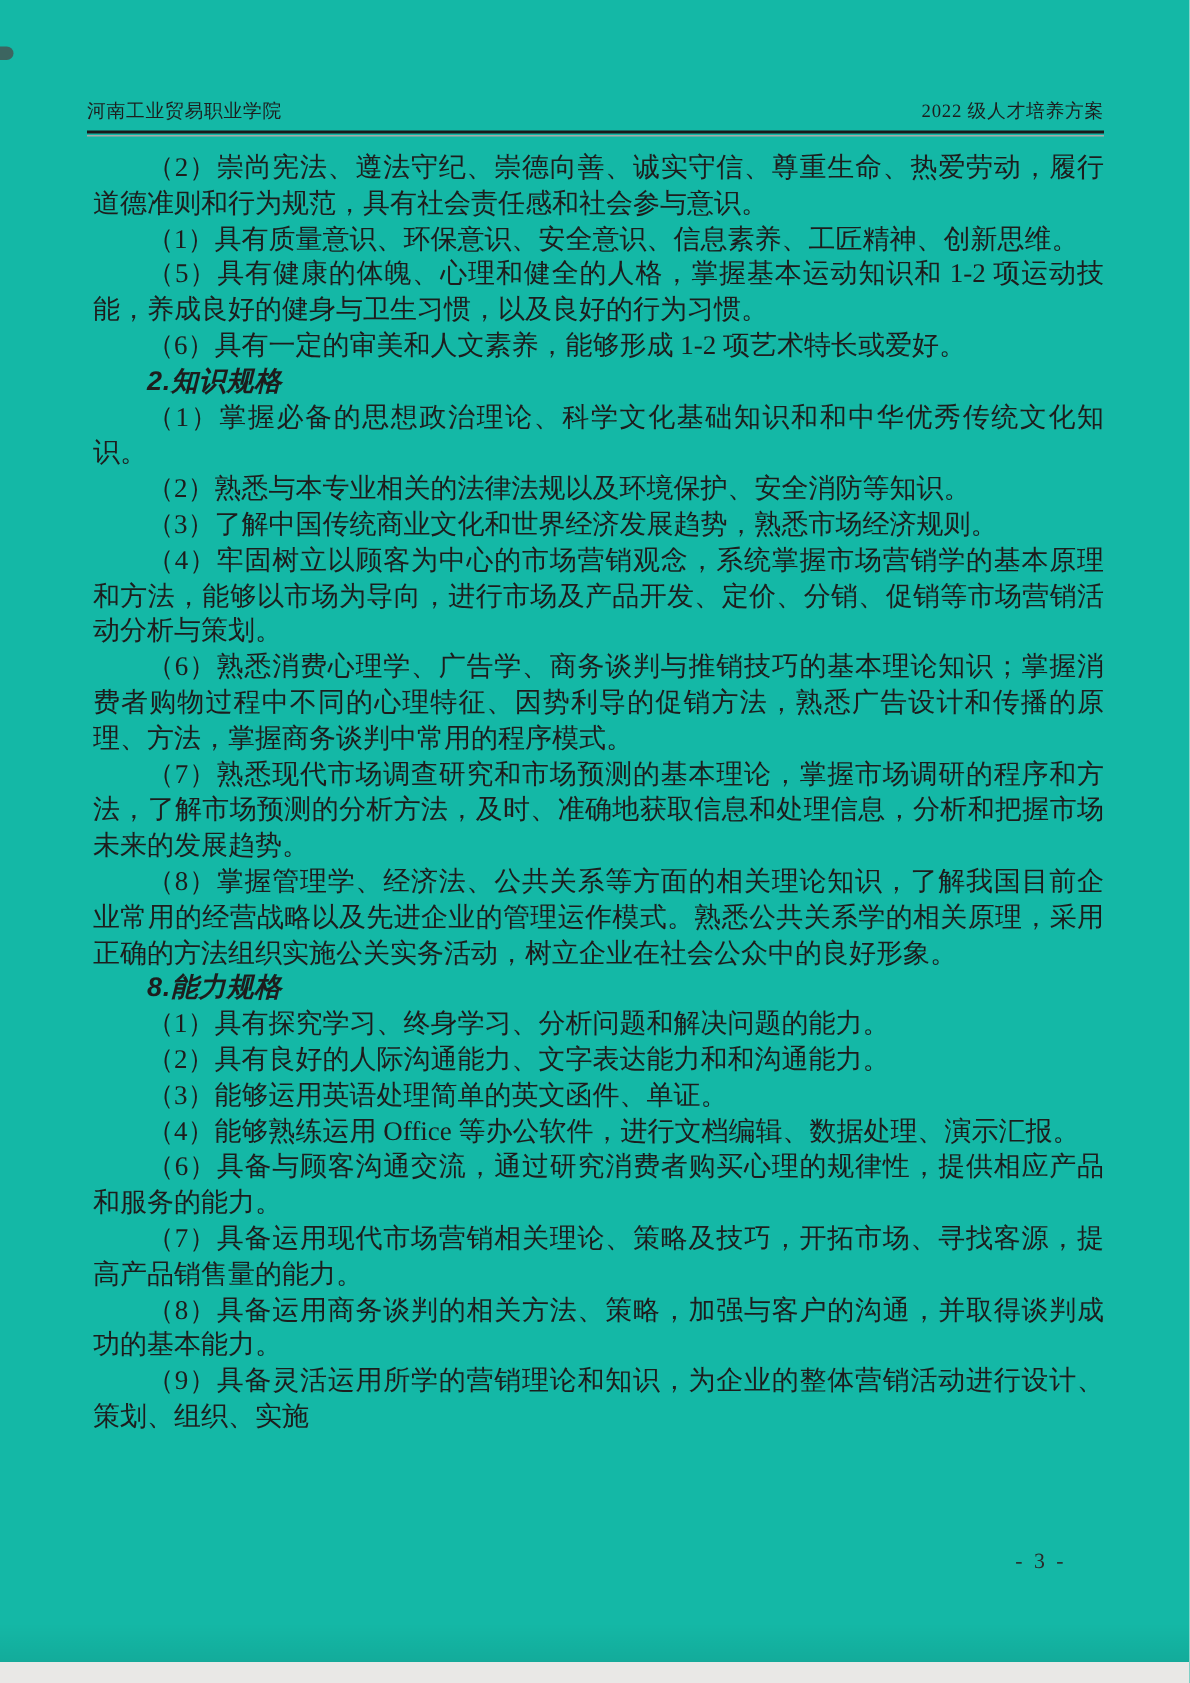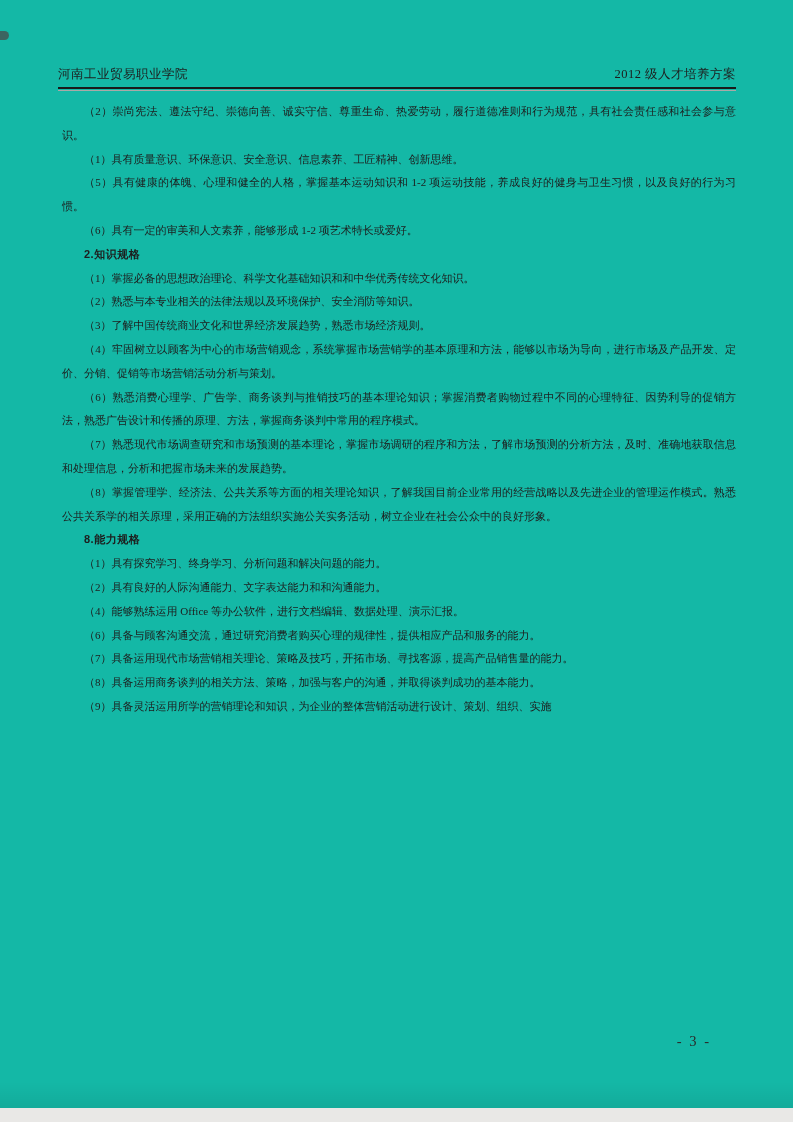--- a/index.html
+++ b/index.html
@@ -28,67 +28,69 @@
     padding-bottom:4px;margin-left:-4px;
   }
   .header-rule{
     margin-left:-4px;
     height:1px;
     border-top:2.5px solid #1a1a1a;
     border-bottom:1px solid #aaa9a7;
   }
   .doc-body{
     padding-top:9px;
-    font-size:11px;
+    font-size:18px;
     line-height:23.8px;
     text-align:justify;
   }
   .doc-body p{margin:0;text-indent:2em;}
   .doc-body p.heading{
     font-weight:bold;
     font-family:"Liberation Sans","DejaVu Sans",sans-serif;
     letter-spacing:.5px;
+    font-style:italic;
   }
   .page-footer{
     position:absolute;
     top:1033px;right:82px;
     font-size:14.5px;letter-spacing:2px;
     color:#2a2a2a;
   }
 </style>
 </head>
 <body>
 
 <div class="page">
 
   <div class="scan-mark"></div>
 
   <div class="doc-header">
     <span>河南工业贸易职业学院</span>
-    <span>2012 级人才培养方案</span>
+    <span>2022 级人才培养方案</span>
   </div>
 
   <div class="header-rule"></div>
 
   <div class="doc-body" id="doc-body">
       <p class="item">（2）崇尚宪法、遵法守纪、崇德向善、诚实守信、尊重生命、热爱劳动，履行道德准则和行为规范，具有社会责任感和社会参与意识。</p>
       <p class="item">（1）具有质量意识、环保意识、安全意识、信息素养、工匠精神、创新思维。</p>
       <p class="item">（5）具有健康的体魄、心理和健全的人格，掌握基本运动知识和 1-2 项运动技能，养成良好的健身与卫生习惯，以及良好的行为习惯。</p>
       <p class="item">（6）具有一定的审美和人文素养，能够形成 1-2 项艺术特长或爱好。</p>
       <p class="heading">2.知识规格</p>
       <p class="item">（1）掌握必备的思想政治理论、科学文化基础知识和和中华优秀传统文化知识。</p>
       <p class="item">（2）熟悉与本专业相关的法律法规以及环境保护、安全消防等知识。</p>
       <p class="item">（3）了解中国传统商业文化和世界经济发展趋势，熟悉市场经济规则。</p>
       <p class="item">（4）牢固树立以顾客为中心的市场营销观念，系统掌握市场营销学的基本原理和方法，能够以市场为导向，进行市场及产品开发、定价、分销、促销等市场营销活动分析与策划。</p>
       <p class="item">（6）熟悉消费心理学、广告学、商务谈判与推销技巧的基本理论知识；掌握消费者购物过程中不同的心理特征、因势利导的促销方法，熟悉广告设计和传播的原理、方法，掌握商务谈判中常用的程序模式。</p>
       <p class="item">（7）熟悉现代市场调查研究和市场预测的基本理论，掌握市场调研的程序和方法，了解市场预测的分析方法，及时、准确地获取信息和处理信息，分析和把握市场未来的发展趋势。</p>
       <p class="item">（8）掌握管理学、经济法、公共关系等方面的相关理论知识，了解我国目前企业常用的经营战略以及先进企业的管理运作模式。熟悉公共关系学的相关原理，采用正确的方法组织实施公关实务活动，树立企业在社会公众中的良好形象。</p>
       <p class="heading">8.能力规格</p>
       <p class="item">（1）具有探究学习、终身学习、分析问题和解决问题的能力。</p>
       <p class="item">（2）具有良好的人际沟通能力、文字表达能力和和沟通能力。</p>
+      <p class="item">（3）能够运用英语处理简单的英文函件、单证。</p>
       <p class="item">（4）能够熟练运用 Office 等办公软件，进行文档编辑、数据处理、演示汇报。</p>
       <p class="item">（6）具备与顾客沟通交流，通过研究消费者购买心理的规律性，提供相应产品和服务的能力。</p>
       <p class="item">（7）具备运用现代市场营销相关理论、策略及技巧，开拓市场、寻找客源，提高产品销售量的能力。</p>
       <p class="item">（8）具备运用商务谈判的相关方法、策略，加强与客户的沟通，并取得谈判成功的基本能力。</p>
       <p class="item">（9）具备灵活运用所学的营销理论和知识，为企业的整体营销活动进行设计、策划、组织、实施</p>
     </div>
 
   <div class="page-footer">- 3 -</div>
 
 </div>

